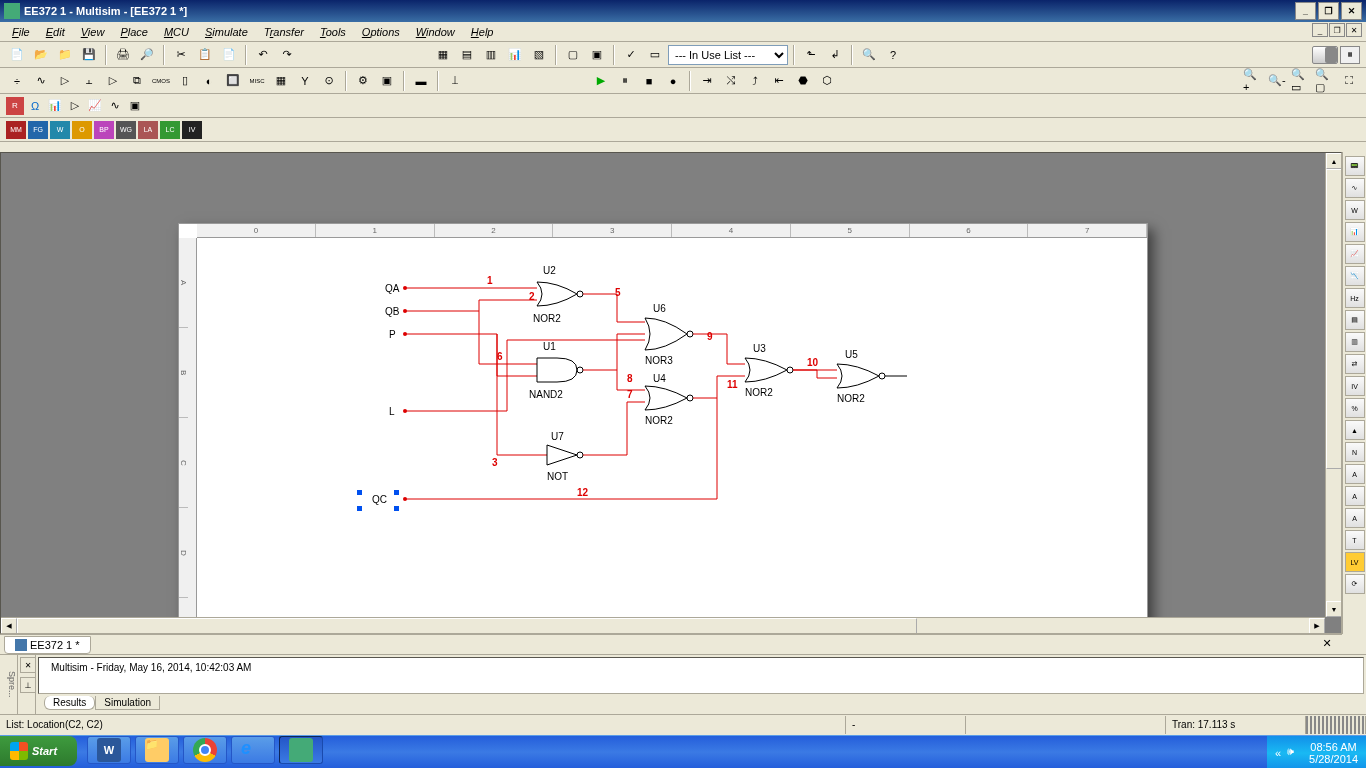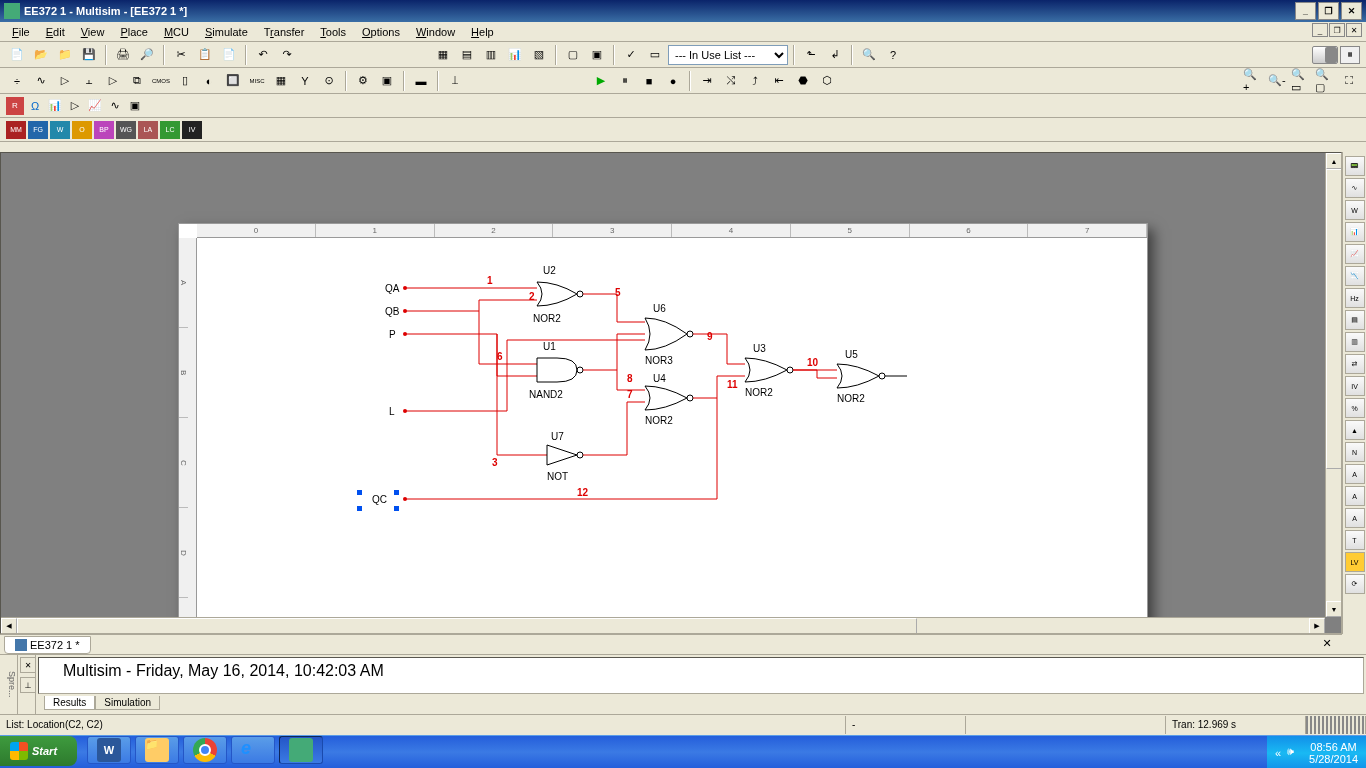--- a/index.html
+++ b/index.html
@@ -5,21 +5,21 @@
 * { margin: 0; padding: 0; box-sizing: border-box; font-family: Tahoma, sans-serif; font-size: 11px; }
 body { background: #ece9d8; overflow: hidden; width: 1366px; height: 768px; position: relative; }
 
 .titlebar { background: linear-gradient(#0a246a, #3a6ea5); height: 22px; display: flex; align-items: center; padding: 2px 4px; color: white; font-weight: bold; }
 .titlebar .app-icon { width: 16px; height: 16px; background: #4a7; margin-right: 4px; }
 .titlebar .title { flex: 1; }
 .titlebar .win-btns { display: flex; gap: 2px; }
 .titlebar .win-btn { width: 21px; height: 18px; background: #ece9d8; border: 1px solid #888; display: flex; align-items: center; justify-content: center; cursor: pointer; color: black; font-size: 9px; font-weight: bold; }
 
 .menubar { background: #ece9d8; height: 20px; display: flex; align-items: center; padding: 0 4px; border-bottom: 1px solid #aca899; position: relative; }
-.menubar .menu-item { padding: 2px 8px; cursor: pointer; }
+.menubar .menu-item { padding: 2px 8px; cursor: pointer; font-style: italic; }
 .menubar .menu-item u { text-decoration: underline; }
 .menubar .doc-btns { position: absolute; right: 4px; top: 1px; display: flex; gap: 1px; }
 .menubar .doc-btn { width: 16px; height: 14px; background: #ece9d8; border: 1px solid #888; display: flex; align-items: center; justify-content: center; cursor: pointer; font-size: 8px; }
 
 .toolbar-row { background: #ece9d8; height: 26px; display: flex; align-items: center; padding: 2px 6px; border-bottom: 1px solid #aca899; gap: 2px; }
 .tb-btn { width: 22px; height: 22px; border: 1px solid transparent; display: flex; align-items: center; justify-content: center; cursor: pointer; }
 .tb-sep { width: 2px; height: 20px; border-left: 1px solid #aca899; border-right: 1px solid #fff; margin: 0 3px; }
 .tb-select { height: 20px; font-size: 11px; border: 1px solid #7f9db9; background: white; padding: 0 2px; }
 .toolbar-row.spaced { justify-content: flex-start; }
 .tb-group { display: flex; align-items: center; gap: 2px; }
@@ -52,24 +52,24 @@
 .right-toolbar { position: absolute; top: 152px; right: 0; width: 24px; bottom: 134px; background: #ece9d8; border-left: 1px solid #aca899; display: flex; flex-direction: column; align-items: center; padding-top: 4px; gap: 2px; }
 .rt-btn { width: 20px; height: 20px; border: 1px solid #aca899; background: linear-gradient(#fafafa,#e0e0e0); cursor: pointer; font-size: 7px; display: flex; align-items: center; justify-content: center; }
 
 .tabs-row { position: absolute; bottom: 114px; left: 0; right: 24px; height: 20px; background: #ece9d8; display: flex; align-items: flex-end; border-top: 1px solid #aca899; padding-left: 4px; }
 .file-tab { padding: 2px 10px; background: #fff; border: 1px solid #aca899; border-radius: 0 0 4px 4px; font-size: 10px; display: flex; align-items: center; gap: 3px; }
 .file-tab-icon { width: 12px; height: 12px; background: #47a; }
 
 .output-panel { position: absolute; bottom: 54px; left: 0; right: 0; height: 60px; background: #ece9d8; border-top: 1px solid #aca899; display: flex; }
 .output-side-tab { width: 18px; background: #ece9d8; border-right: 1px solid #aca899; writing-mode: vertical-rl; text-align: center; font-size: 9px; padding: 4px 0; color: #666; }
 .output-main { flex: 1; display: flex; flex-direction: column; }
-.output-text { flex: 1; background: white; border: 1px inset #aca899; margin: 2px; padding: 4px 24px; font-size: 16px; overflow: auto; }
+.output-text { flex: 1; background: white; border: 1px inset #aca899; margin: 2px; padding: 4px 12px; font-size: 10px; overflow: auto; }
 .output-tabs { height: 18px; display: flex; align-items: flex-start; padding-left: 8px; gap: 0; }
 .out-tab { padding: 1px 8px; font-size: 10px; border: 1px solid #aca899; background: #ece9d8; border-top: none; }
-.out-tab.active { background: white; }
+.out-tab.active { background: white; border-radius: 6px; }
 .output-btn { width: 16px; height: 16px; margin: 2px; border: 1px solid #aca899; font-size: 8px; display: flex; align-items: center; justify-content: center; }
 
 .statusbar { position: absolute; bottom: 34px; left: 0; right: 0; height: 20px; background: #ece9d8; border-top: 1px solid #aca899; display: flex; align-items: center; }
 .status-cell { padding: 0 6px; border-right: 1px solid #aca899; height: 18px; display: flex; align-items: center; font-size: 10px; }
 
 .taskbar { position: absolute; bottom: 0; left: 0; right: 0; height: 33px; background: linear-gradient(#3e9b3e, #267326 4%, #3498db 4%, #245edb 6%, #245edb 94%, #1a4aad); display: flex; align-items: flex-start; }
 .taskbar { background: linear-gradient(#245edb, #3b7ae4 50%, #245edb); border-top: 1px solid #5a9de8; }
 .start-btn { height: 30px; padding: 0 20px 0 10px; background: linear-gradient(#3e9b3e, #2d7a2d); border-radius: 0 8px 8px 0; color: white; font-weight: bold; font-style: italic; font-size: 14px; display: flex; align-items: center; gap: 4px; cursor: pointer; margin-right: 8px; }
 .start-logo { width: 18px; height: 18px; background: conic-gradient(#f25022 0 90deg, #7fba00 90deg 180deg, #ffb900 180deg 270deg, #00a4ef 270deg); border-radius: 3px; }
 .task-item { width: 44px; height: 28px; margin: 0 2px; background: linear-gradient(#5a9de8, #3b7ae4); border: 1px solid #2456c7; border-radius: 3px; display: flex; align-items: center; justify-content: center; cursor: pointer; }
@@ -406,21 +406,21 @@
       <div class="out-tab active">Results</div>
       <div class="out-tab">Simulation</div>
     </div>
   </div>
 </div>
 
 <div class="statusbar">
   <div class="status-cell" style="flex:1">List: Location(C2, C2)</div>
   <div class="status-cell" style="width:120px">-</div>
   <div class="status-cell" style="width:200px"></div>
-  <div class="status-cell" style="width:140px">Tran: 12.969 s</div>
+  <div class="status-cell" style="width:140px">Tran: 17.113 s</div>
   <div class="status-cell" style="width:60px;background:repeating-linear-gradient(90deg,#888 0 2px,transparent 2px 4px)"></div>
 </div>
 
 <div class="taskbar">
   <div class="start-btn">
     <div class="start-logo"></div>
     <span>Start</span>
   </div>
   <div class="task-item">
       <div class="task-icon" style="background:#2b579a;color:#fff;display:flex;align-items:center;justify-content:center;font-weight:bold">W</div>

